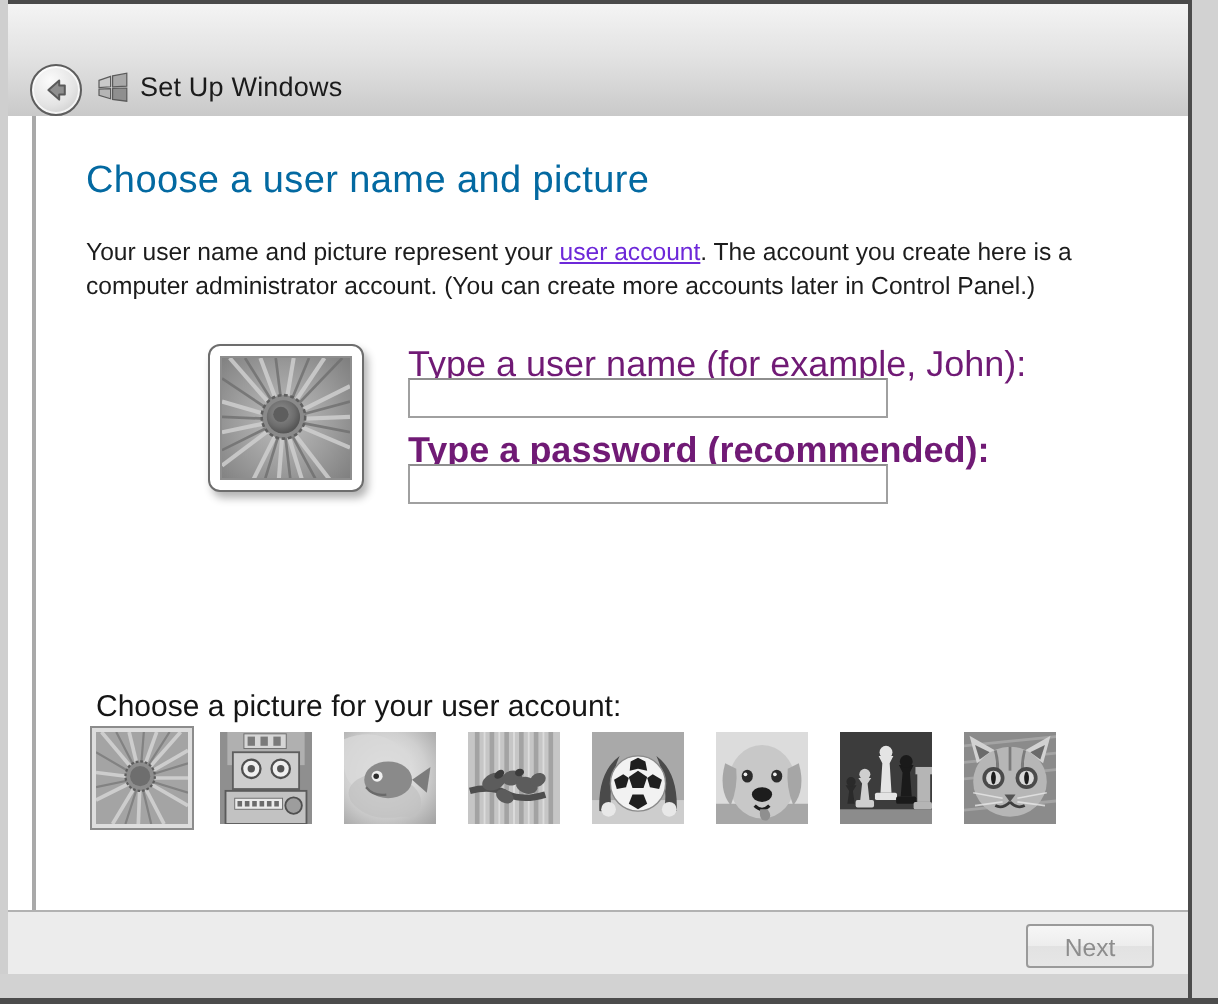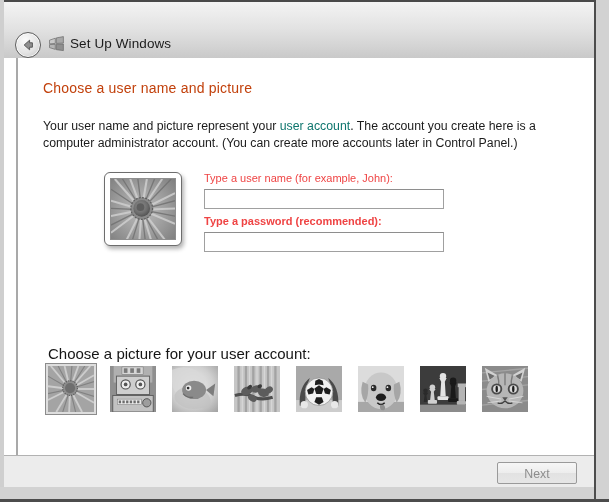--- a/index.html
+++ b/index.html
@@ -107,37 +107,38 @@
   }
   .content-left-edge {
     position: absolute; left: 16px; top: 58px;
     width: 2px; height: 397px;
     background: #a9a9a9;
   }
 
   #page-heading {
     position: absolute;
     left: 25px; top: 22px;
-    font-size: 14px;
-    color: #c2410c;
+    font-size: 19px;
+    color: #0369a1;
     white-space: nowrap;
     letter-spacing: 0.2px;
   }
 
   #intro-text {
     position: absolute;
     left: 25px; top: 60px;
     width: 525px;
     font-size: 12.3px;
     line-height: 17px;
     color: #1c1c1c;
   }
   #intro-text a,
   #intro-text .link {
-    color: #0f766e;
+    color: #6d28d9;
+    text-decoration: underline;
     cursor: pointer;
   }
 
   
   #preview-frame {
     position: absolute;
     left: 86px; top: 114px;
     width: 78px; height: 74px;
     background: #ffffff;
     border: 1px solid #6d6d6d;
@@ -151,22 +152,22 @@
     border: 1px solid #8e8e8e;
     box-sizing: border-box;
     overflow: hidden;
     position: relative;
     background: #9b9b9b;
   }
 
   
   .field-label {
     position: absolute;
-    font-size: 11px;
-    color: #ef4444;
+    font-size: 18px;
+    color: #701a75;
     white-space: nowrap;
   }
   .text-input {
     position: absolute;
     width: 240px; height: 20px;
     background: #ffffff;
     border: 1px solid #a0a0a0;
     border-top-color: #8e8e8e;
     box-sizing: border-box;
     font-family: "Liberation Sans", sans-serif;
@@ -218,21 +219,21 @@
     position: absolute;
     left: 4px; top: 455px;
     width: 592px; height: 32px;
     background: #ececec;
     border-top: 1px solid #b2b2b2;
     box-sizing: border-box;
   }
   #next-button {
     position: absolute;
     right: 19px; top: 6px;
-    width: 80px; height: 22px;
+    width: 64px; height: 22px;
     background: linear-gradient(to bottom, #f6f6f6 0%, #ededed 50%, #e2e2e2 51%, #e6e6e6 100%);
     border: 1px solid #9a9a9a;
     border-radius: 2px;
     font-family: "Liberation Sans", sans-serif;
     font-size: 12.3px;
     color: #8d8d8d;
     cursor: default;
     box-sizing: border-box;
     line-height: 20px;
     text-align: center;

